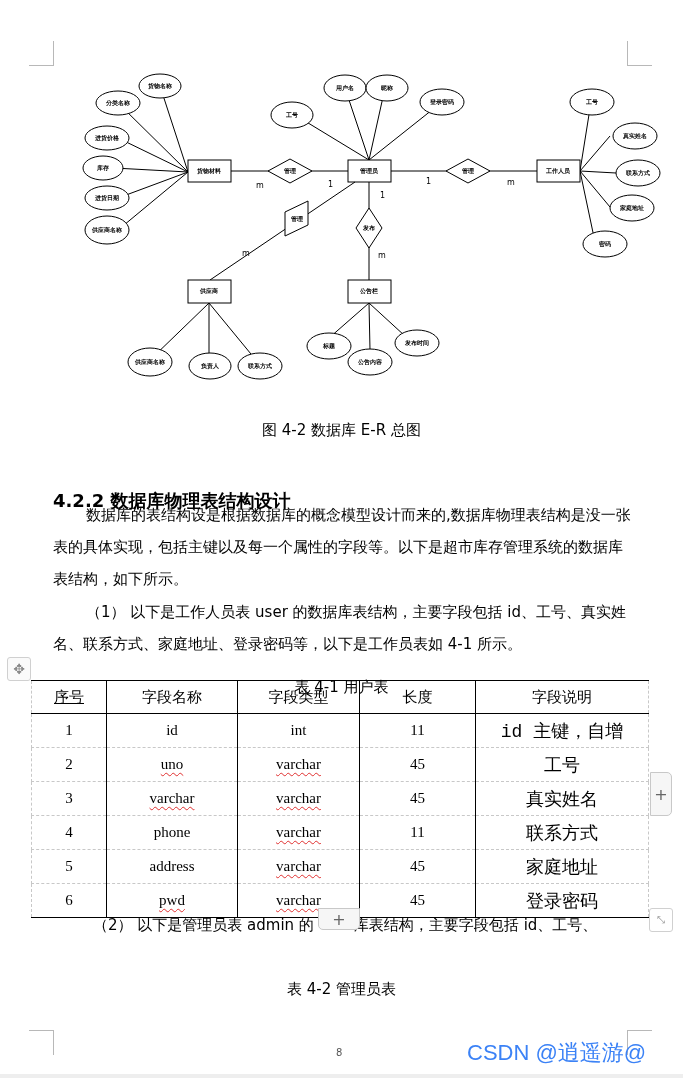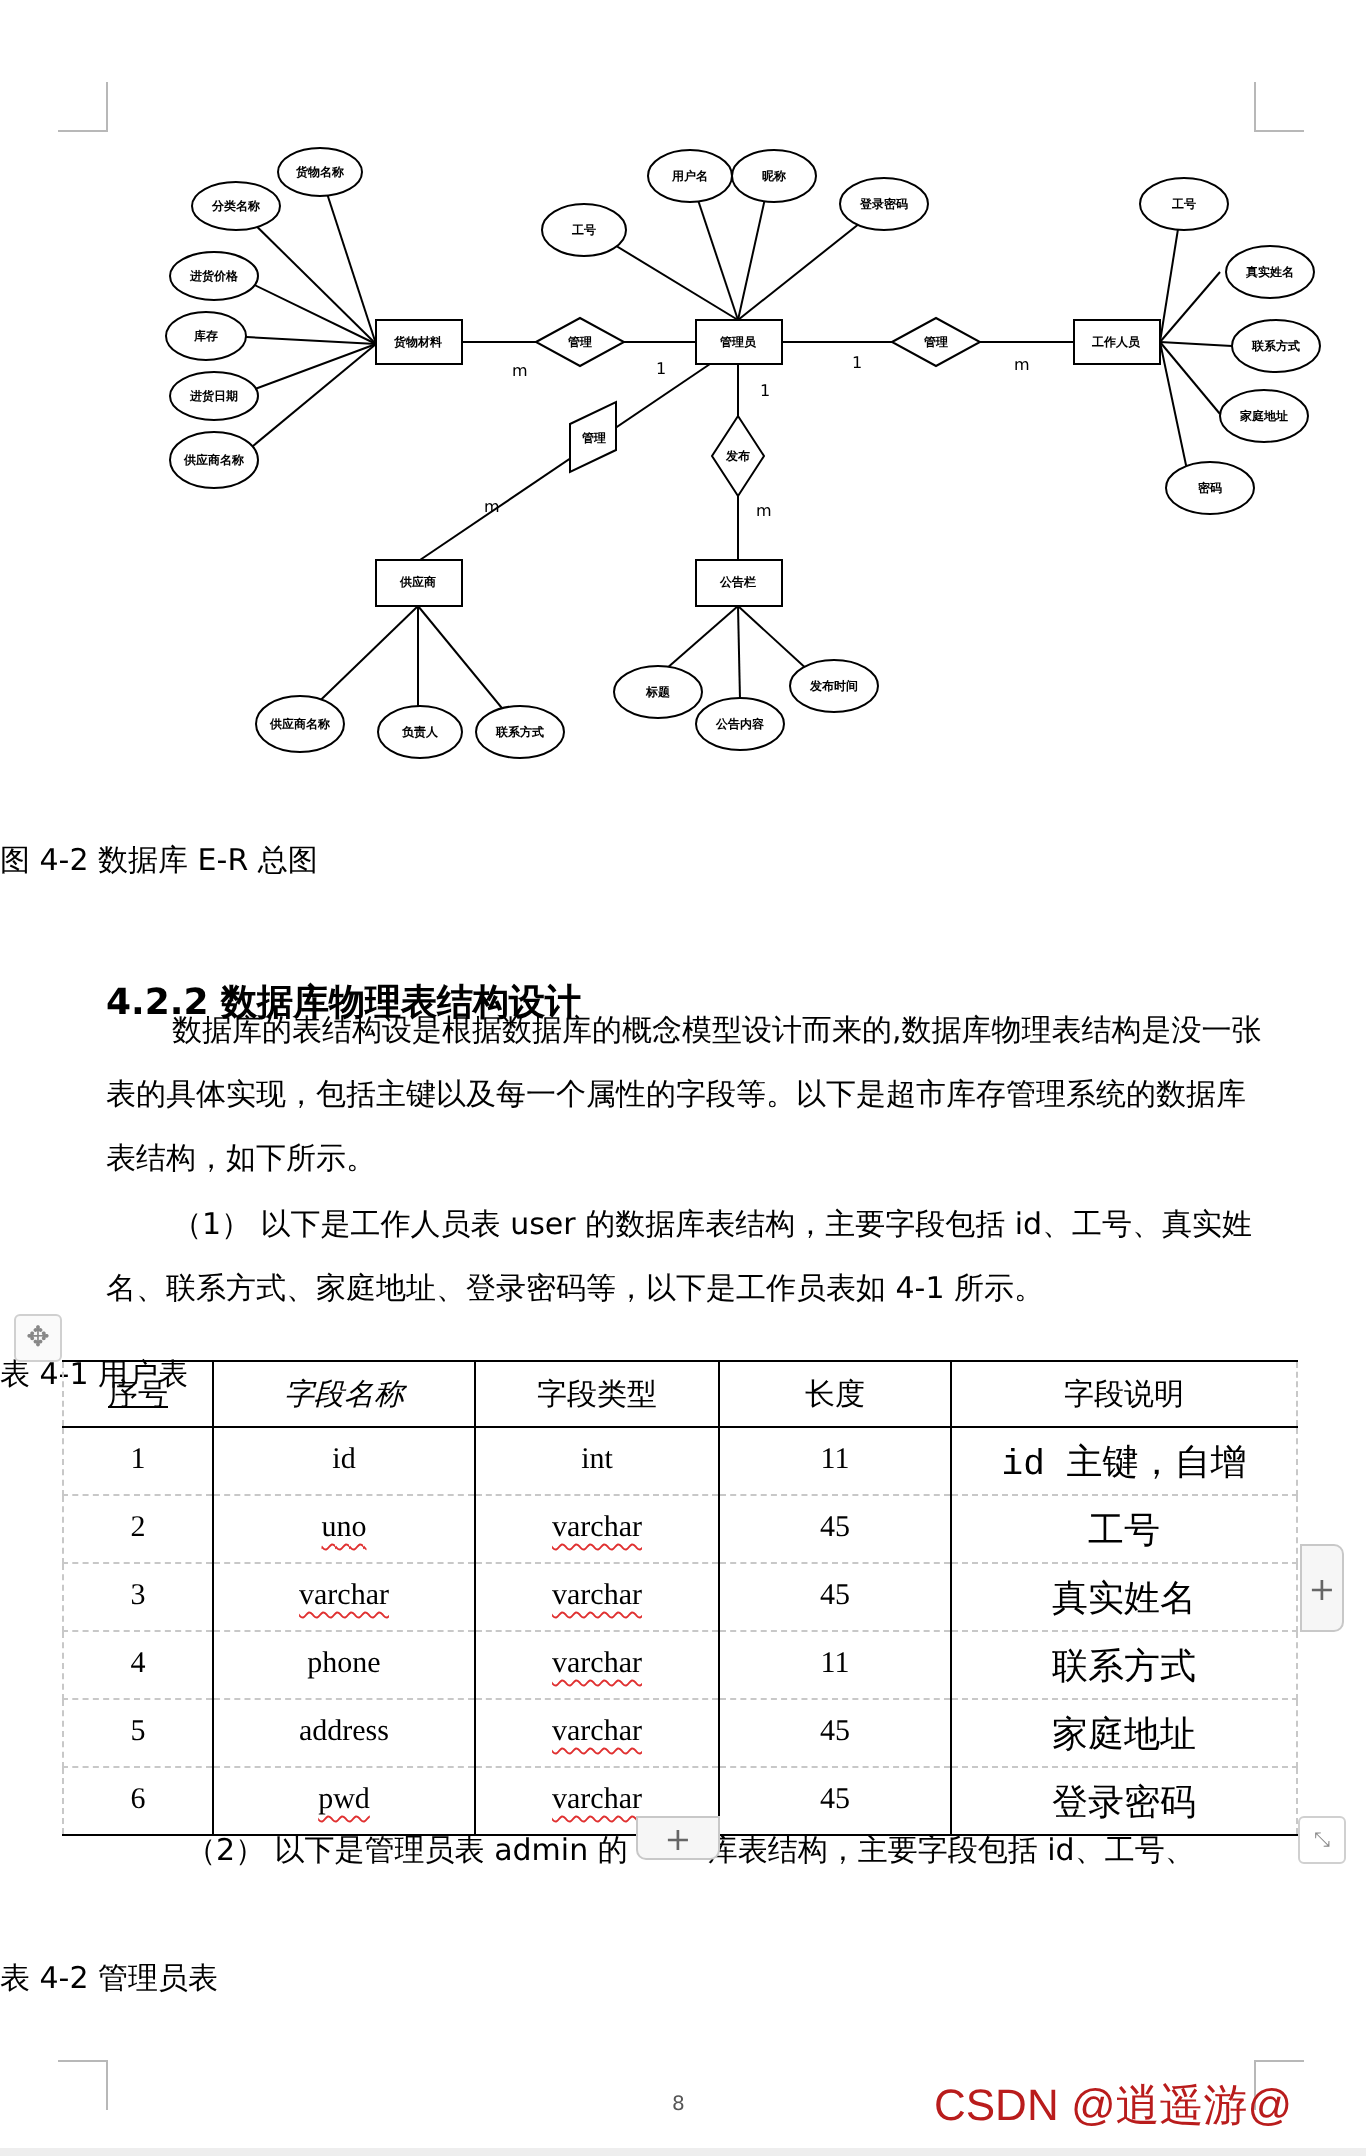--- a/index.html
+++ b/index.html
@@ -10,21 +10,21 @@
   .corner { position: absolute; border-color: #b8b8b8; border-style: solid; border-width: 0; }
   .c-tl { left: 29px; top: 41px; width: 24px; height: 24px; border-right-width: 1px; border-bottom-width: 1px; }
   .c-tr { left: 627px; top: 41px; width: 24px; height: 24px; border-left-width: 1px; border-bottom-width: 1px; }
   .c-bl { left: 29px; top: 1030px; width: 24px; height: 24px; border-right-width: 1px; border-top-width: 1px; }
   .c-br { left: 627px; top: 1030px; width: 24px; height: 24px; border-left-width: 1px; border-top-width: 1px; }
 
   .er { position: absolute; left: 70px; top: 70px; width: 600px; height: 320px; }
   .er svg text { font-family: "DejaVu Sans", sans-serif; font-size: 6px; font-weight: bold; }
   .er svg .card { font-size: 8px; font-weight: normal; }
 
-  .caption { position: absolute; left: 0; width: 683px; font-size: 15px; }
+  .caption { position: absolute; left: 0; width: 683px; text-align: center; font-size: 15px; }
   .heading { position: absolute; left: 53px; top: 453px; font-size: 18px; font-weight: bold; margin-top: 36px; }
   .para { position: absolute; left: 53px; width: 580px; font-size: 15px; line-height: 32px; }
   .indent { text-indent: 33px; margin-top: 12px; }
 
   .table-wrap { position: absolute; left: 31px; top: 680px; width: 618px; }
   table { border-collapse: collapse; width: 618px; font-family: "Liberation Serif", serif; font-size: 15px; }
   th { font-family: "DejaVu Sans", sans-serif; font-weight: normal; font-size: 15px; height: 30px;
        border-top: 1.5px solid #000; border-bottom: 1.5px solid #000; }
   td { height: 31px; text-align: center; border-bottom: 1px dashed #c8c8c8; }
   tr:last-child td { border-bottom: 1.5px solid #000; }
@@ -37,21 +37,21 @@
   .move-handle { position: absolute; left: 7px; top: 657px; width: 22px; height: 22px; border: 1px solid #d0d0d0;
     border-radius: 3px; background: #fafafa; display: flex; align-items: center; justify-content: center; color: #888; font-size: 14px; }
   .add-col { position: absolute; left: 650px; top: 772px; width: 20px; height: 42px; border: 1px solid #c8c8c8;
     border-radius: 0 5px 5px 0; background: #f6f6f6; display:flex; align-items:center; justify-content:center; color:#666; font-size: 16px; }
   .add-row { position: absolute; left: 318px; top: 908px; width: 40px; height: 20px; border: 1px solid #c8c8c8;
     border-radius: 0 0 5px 5px; background: #f6f6f6; display:flex; align-items:center; justify-content:center; color:#666; font-size: 16px; }
   .resize { position: absolute; left: 649px; top: 908px; width: 22px; height: 22px; border: 1px solid #d0d0d0;
     border-radius: 3px; background: #fff; color: #888; font-size: 10px; display:flex; align-items:center; justify-content:center; }
 
   .page-num { position: absolute; left: 336px; top: 1047px; font-size: 10px; color: #555; }
-  .watermark { position: absolute; left: 467px; top: 1038px; font-size: 22px; color: #b91c1c; font-family: "Liberation Sans", sans-serif; }
+  .watermark { position: absolute; left: 467px; top: 1038px; font-size: 22px; color: #3b82f6; font-family: "Liberation Sans", sans-serif; }
   .bottom-bar { position: absolute; left: 0; top: 1074px; width: 683px; height: 4px; background: #eeeeee; }
 </style>
 </head>
 <body>
 
 <div class="corner c-tl"></div>
 <div class="corner c-tr"></div>
 <div class="corner c-bl"></div>
 <div class="corner c-br"></div>
 
@@ -179,21 +179,21 @@
 
 <div class="caption" style="top:678px;">表 4-1 用户表</div>
 
 <div class="move-handle">✥</div>
 
 <div class="table-wrap">
   <table>
     <thead>
       <tr>
         <th style="width:72px;text-decoration:underline;">序号</th>
-        <th style="width:128px;font-style:italic;">字段名称</th>
+        <th style="width:128px;">字段名称</th>
         <th style="width:119px;">字段类型</th>
         <th style="width:113px;">长度</th>
         <th>字段说明</th>
       </tr>
     </thead>
     <tbody>
       <tr>
         <td>1</td>
         <td>id</td>
         <td>int</td>

